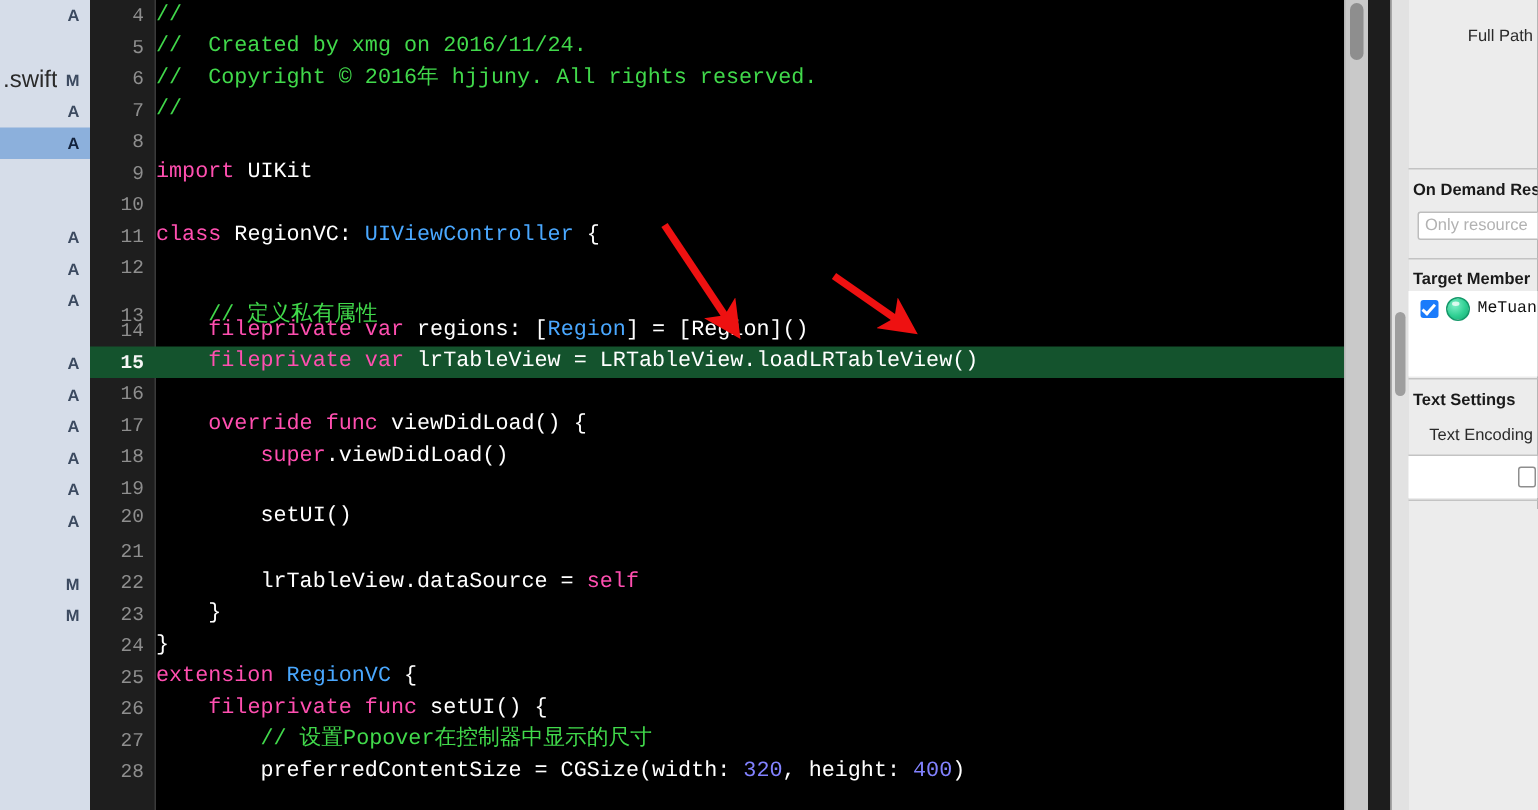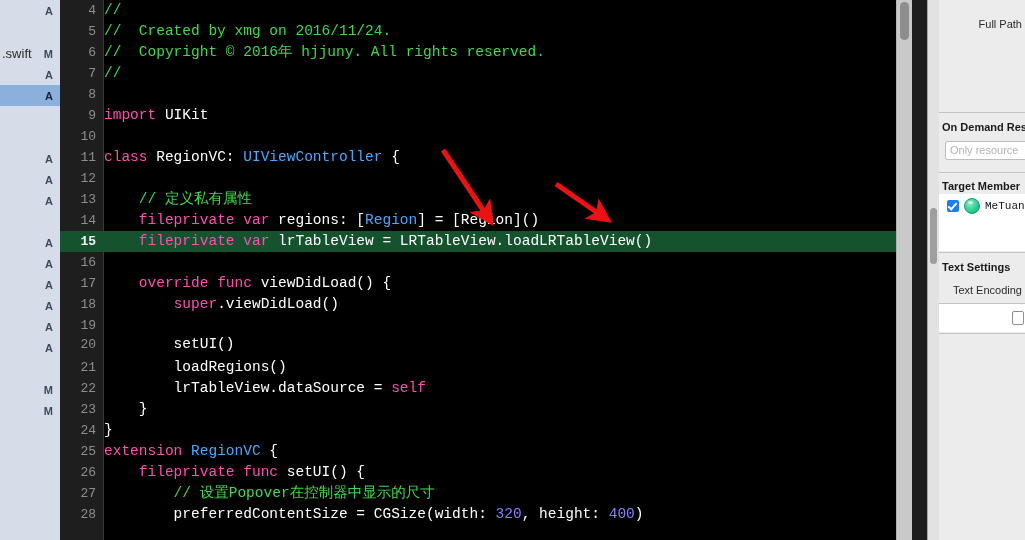--- a/index.html
+++ b/index.html
@@ -17,21 +17,21 @@
     overflow:hidden;
   }
   .nav-row{
     position:absolute;left:0;width:60px;height:21px;
     display:flex;align-items:center;justify-content:flex-end;
     box-sizing:border-box;padding-right:7px;
   }
   .nav-row.selected{background:#8cb0dc;}
   .nav-name{
     position:absolute;left:0;top:0;height:21px;line-height:21px;
-    font-size:13px;color:#2b2b2b;padding-left:2px;
+    font-size:16px;color:#2b2b2b;padding-left:2px;
     white-space:nowrap;overflow:hidden;
   }
   .nav-badge{
     font-size:11px;font-weight:bold;color:#3c4a60;
     font-family:"Liberation Sans",sans-serif;
   }
   .nav-row.selected .nav-badge{color:#13223c;}
 
   
   .editor{
@@ -234,21 +234,21 @@
           <span class="code"></span>
         </div>
         <div class="line" style="top: 147px;">
           <span class="ln">11</span>
           <span class="code"><span class="tk-kw">class</span><span class="tk-plain"> RegionVC: </span><span class="tk-type">UIViewController</span><span class="tk-plain"> {</span></span>
         </div>
         <div class="line" style="top: 168px;">
           <span class="ln">12</span>
           <span class="code"></span>
         </div>
-        <div class="line" style="top: 189px;">
+        <div class="line" style="top: 200px;">
           <span class="ln">13</span>
           <span class="code"><span class="tk-cmt">    // 定义私有属性</span></span>
         </div>
         <div class="line" style="top: 210px;">
           <span class="ln">14</span>
           <span class="code"><span class="tk-plain">    </span><span class="tk-kw">fileprivate var</span><span class="tk-plain"> regions: [</span><span class="tk-type">Region</span><span class="tk-plain">] = [Region]()</span></span>
         </div>
         <div class="line current" style="top: 231px;">
           <span class="ln">15</span>
           <span class="code"><span class="tk-plain">    </span><span class="tk-kw">fileprivate var</span><span class="tk-plain"> lrTableView = LRTableView.loadLRTableView()</span></span>
@@ -268,21 +268,20 @@
         <div class="line" style="top: 315px;">
           <span class="ln">19</span>
           <span class="code"></span>
         </div>
         <div class="line" style="top: 322px; margin-top: 12px;">
           <span class="ln">20</span>
           <span class="code"><span class="tk-plain">        setUI()</span></span>
         </div>
         <div class="line" style="top: 357px;">
           <span class="ln">21</span>
-          <span class="code"><span class="tk-plain">        loadRegions()</span></span>
         </div>
         <div class="line" style="top: 378px;">
           <span class="ln">22</span>
           <span class="code"><span class="tk-plain">        lrTableView.dataSource = </span><span class="tk-kw">self</span></span>
         </div>
         <div class="line" style="top: 399px;">
           <span class="ln">23</span>
           <span class="code"><span class="tk-plain">    }</span></span>
         </div>
         <div class="line" style="top: 420px;">

